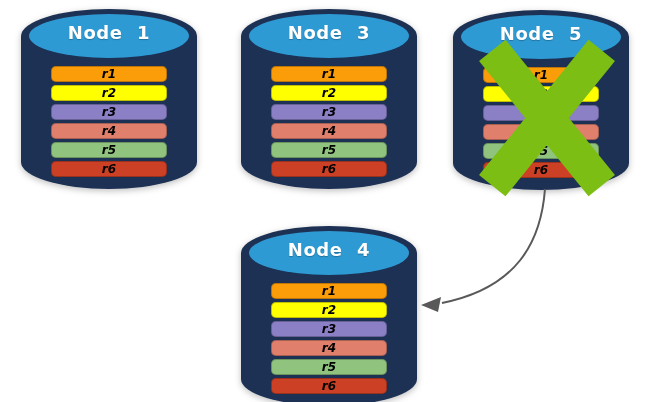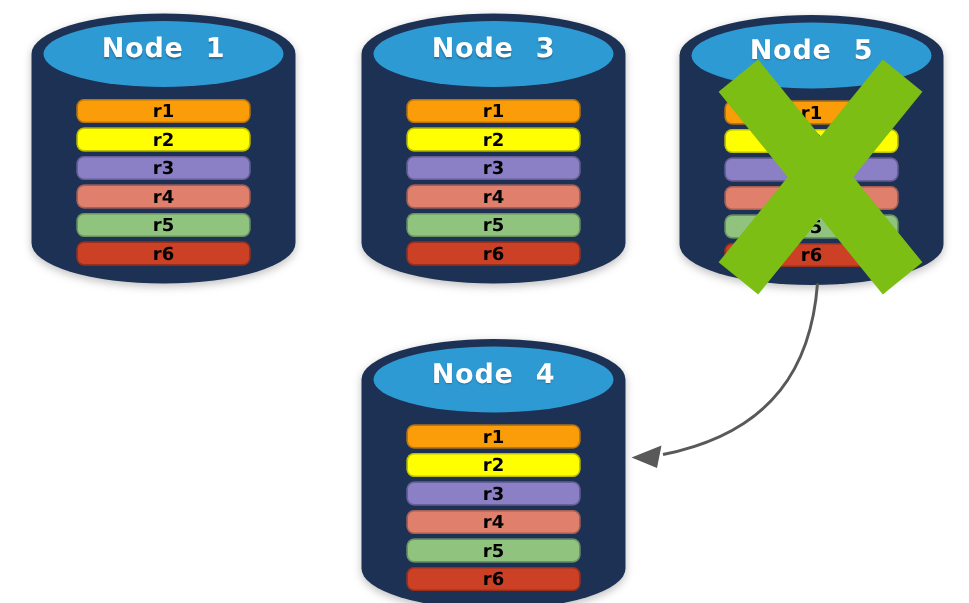--- a/index.html
+++ b/index.html
@@ -31,20 +31,21 @@
     text-shadow:0 1px 1px rgba(0,0,0,0.25);
   }
   .rows{
     position:absolute;left:31px;right:31px;top:58px;
     display:flex;flex-direction:column;gap:3px;
   }
   .row{
     height:16px;border-radius:5px;
     display:flex;align-items:center;justify-content:center;
     box-shadow:inset 0 0 0 1px rgba(0,0,0,0.25);
+    font-style:italic;
   }
   .row-label{
     color:var(--row-label-text,#000);
     font-size:12px;font-weight:bold;line-height:16px;
   }
   .x-mark{
     position:absolute;left:34px;top:34px;width:122px;height:150px;
     overflow:visible;
   }
   .x-mark rect{fill:var(--x-mark,#7cbe13);}

